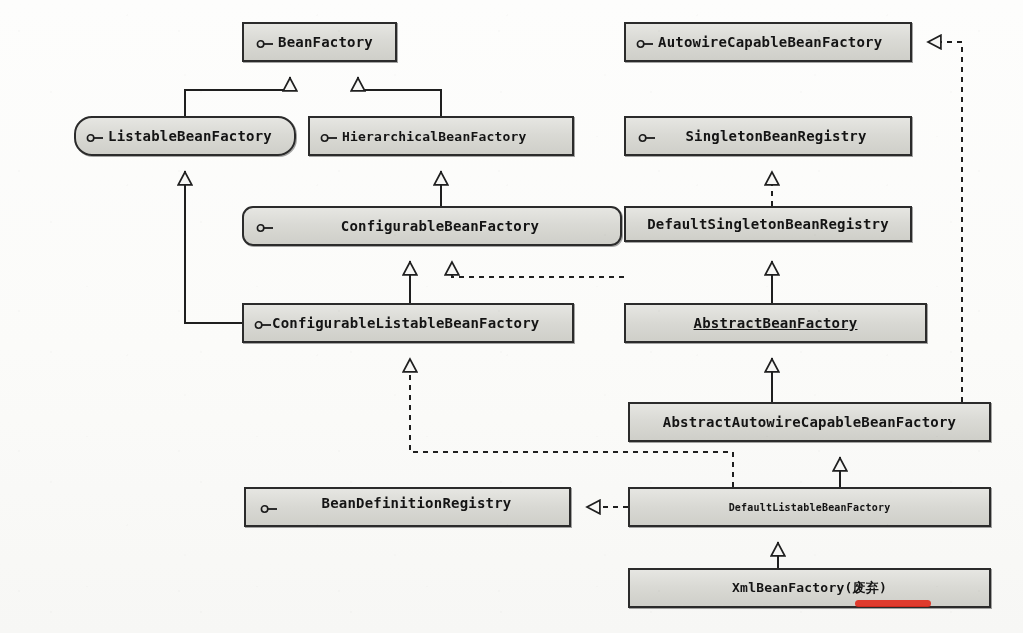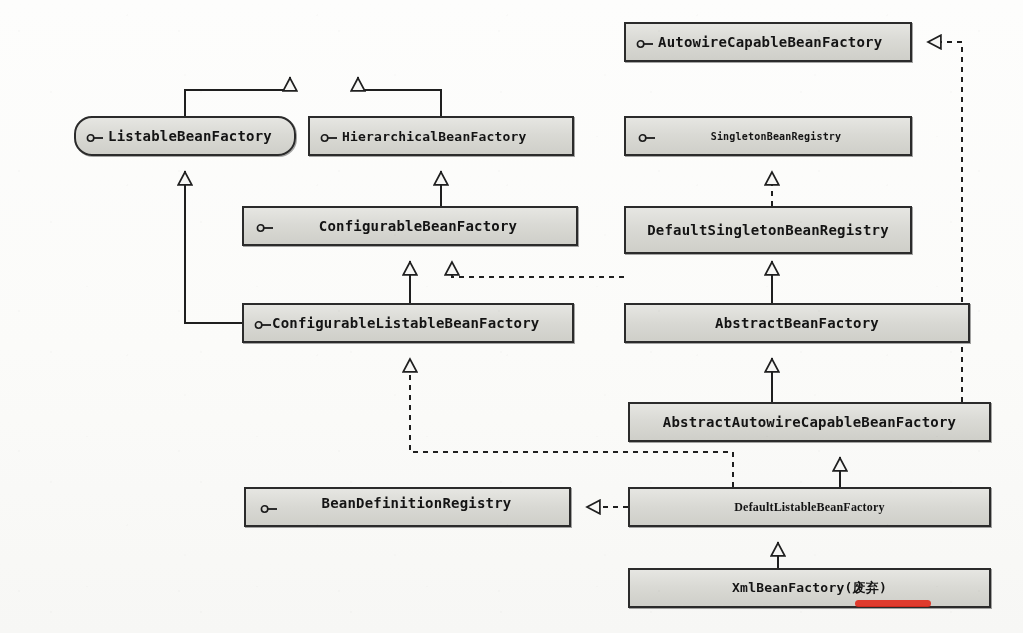--- a/index.html
+++ b/index.html
@@ -89,20 +89,27 @@
       <path d="M 624 277 L 452 277 L 452 262" marker-end="url(#hollowTri)"></path>
 
       <path d="M 962 402 L 962 42 L 928 42" marker-end="url(#hollowTri)"></path>
 
       <path d="M 628 507 L 587 507" marker-end="url(#hollowTri)"></path>
 
       <path d="M 733 487 L 733 452 L 410 452 L 410 359" marker-end="url(#hollowTri)"></path>
     </g>
   </svg>
 
+  <div class="node left" style="left:242px;top:22px;width:155px;height:40px;font-size:14px;padding-left:34px;">
+    <svg class="iface-icon" style="left:12px;top:15px;" viewBox="0 0 18 10">
+      <circle class="ring" cx="4.6" cy="5" r="3.2"></circle>
+        <line class="stem" x1="8" y1="5" x2="17" y2="5"></line>
+    </svg>
+    <span class="label">BeanFactory</span>
+  </div>
 
   <div class="node left" style="left:624px;top:22px;width:288px;height:40px;font-size:14px;padding-left:32px;justify-content:center;">
     <svg class="iface-icon" style="left:10px;top:15px;" viewBox="0 0 18 10">
       <circle class="ring" cx="4.6" cy="5" r="3.2"></circle>
         <line class="stem" x1="8" y1="5" x2="17" y2="5"></line>
     </svg>
     <span class="label">AutowireCapableBeanFactory</span>
   </div>
 
   <div class="node left" style="left:74px;top:116px;width:222px;height:40px;font-size:14px;padding-left:32px;border-radius:18px;">
@@ -114,65 +121,65 @@
   </div>
 
   <div class="node left" style="left:308px;top:116px;width:266px;height:40px;font-size:13px;padding-left:32px;">
     <svg class="iface-icon" style="left:10px;top:15px;" viewBox="0 0 18 10">
       <circle class="ring" cx="4.6" cy="5" r="3.2"></circle>
         <line class="stem" x1="8" y1="5" x2="17" y2="5"></line>
     </svg>
     <span class="label">HierarchicalBeanFactory</span>
   </div>
 
-  <div class="node" style="left:624px;top:116px;width:288px;height:40px;font-size:10px;padding:0 24px 0 40px;">
+  <div class="node" style="left:624px;top:116px;width:288px;height:40px;font-size:14px;padding:0 24px 0 40px;">
     <svg class="iface-icon" style="left:12px;top:15px;" viewBox="0 0 18 10">
       <circle class="ring" cx="4.6" cy="5" r="3.2"></circle>
         <line class="stem" x1="8" y1="5" x2="17" y2="5"></line>
     </svg>
     <span class="label">SingletonBeanRegistry</span>
   </div>
 
-  <div class="node" style="left:242px;top:206px;width:336px;height:40px;font-size:14px;padding:0 24px 0 40px;">
+  <div class="node" style="left:242px;top:206px;width:380px;height:40px;font-size:14px;padding:0 24px 0 40px;border-radius:11px;">
     <svg class="iface-icon" style="left:12px;top:15px;" viewBox="0 0 18 10">
       <circle class="ring" cx="4.6" cy="5" r="3.2"></circle>
         <line class="stem" x1="8" y1="5" x2="17" y2="5"></line>
     </svg>
     <span class="label">ConfigurableBeanFactory</span>
   </div>
 
-  <div class="node" style="left:624px;top:206px;width:288px;height:48px;font-size:14px;">
+  <div class="node" style="left:624px;top:206px;width:288px;height:36px;font-size:14px;">
     <span class="label">DefaultSingletonBeanRegistry</span>
   </div>
 
   <div class="node left" style="left:242px;top:303px;width:332px;height:40px;font-size:14px;padding-left:28px;">
     <svg class="iface-icon" style="left:10px;top:15px;" viewBox="0 0 18 10">
       <circle class="ring" cx="4.6" cy="5" r="3.2"></circle>
         <line class="stem" x1="8" y1="5" x2="17" y2="5"></line>
     </svg>
     <span class="label">ConfigurableListableBeanFactory</span>
   </div>
 
-  <div class="node" style="left:624px;top:303px;width:346px;height:40px;font-size:14px;">
+  <div class="node" style="left:624px;top:303px;width:303px;height:40px;font-size:14px;text-decoration:underline;">
     <span class="label">AbstractBeanFactory</span>
   </div>
 
   <div class="node" style="left:628px;top:402px;width:363px;height:40px;font-size:14px;justify-content:flex-end;">
     <span class="label">AbstractAutowireCapableBeanFactory</span>
   </div>
 
   <div class="node" style="left:244px;top:487px;width:327px;height:40px;font-size:14px;padding:0 24px 9px 42px;">
     <svg class="iface-icon" style="left:14px;top:15px;" viewBox="0 0 18 10">
       <circle class="ring" cx="4.6" cy="5" r="3.2"></circle>
         <line class="stem" x1="8" y1="5" x2="17" y2="5"></line>
     </svg>
     <span class="label">BeanDefinitionRegistry</span>
   </div>
 
-  <div class="node" style="left:628px;top:487px;width:363px;height:40px;font-size:12px;font-family:Liberation Serif, serif;">
+  <div class="node" style="left:628px;top:487px;width:363px;height:40px;font-size:10px;">
     <span class="label">DefaultListableBeanFactory</span>
   </div>
 
   <div class="node" style="left:628px;top:568px;width:363px;height:40px;font-size:13px;">
     <span class="label">XmlBeanFactory(废弃)</span>
   </div>
 
   <div class="redmark" style="left:855px;top:600px;width:76px;"></div>
 
   <div id="grain"></div>

